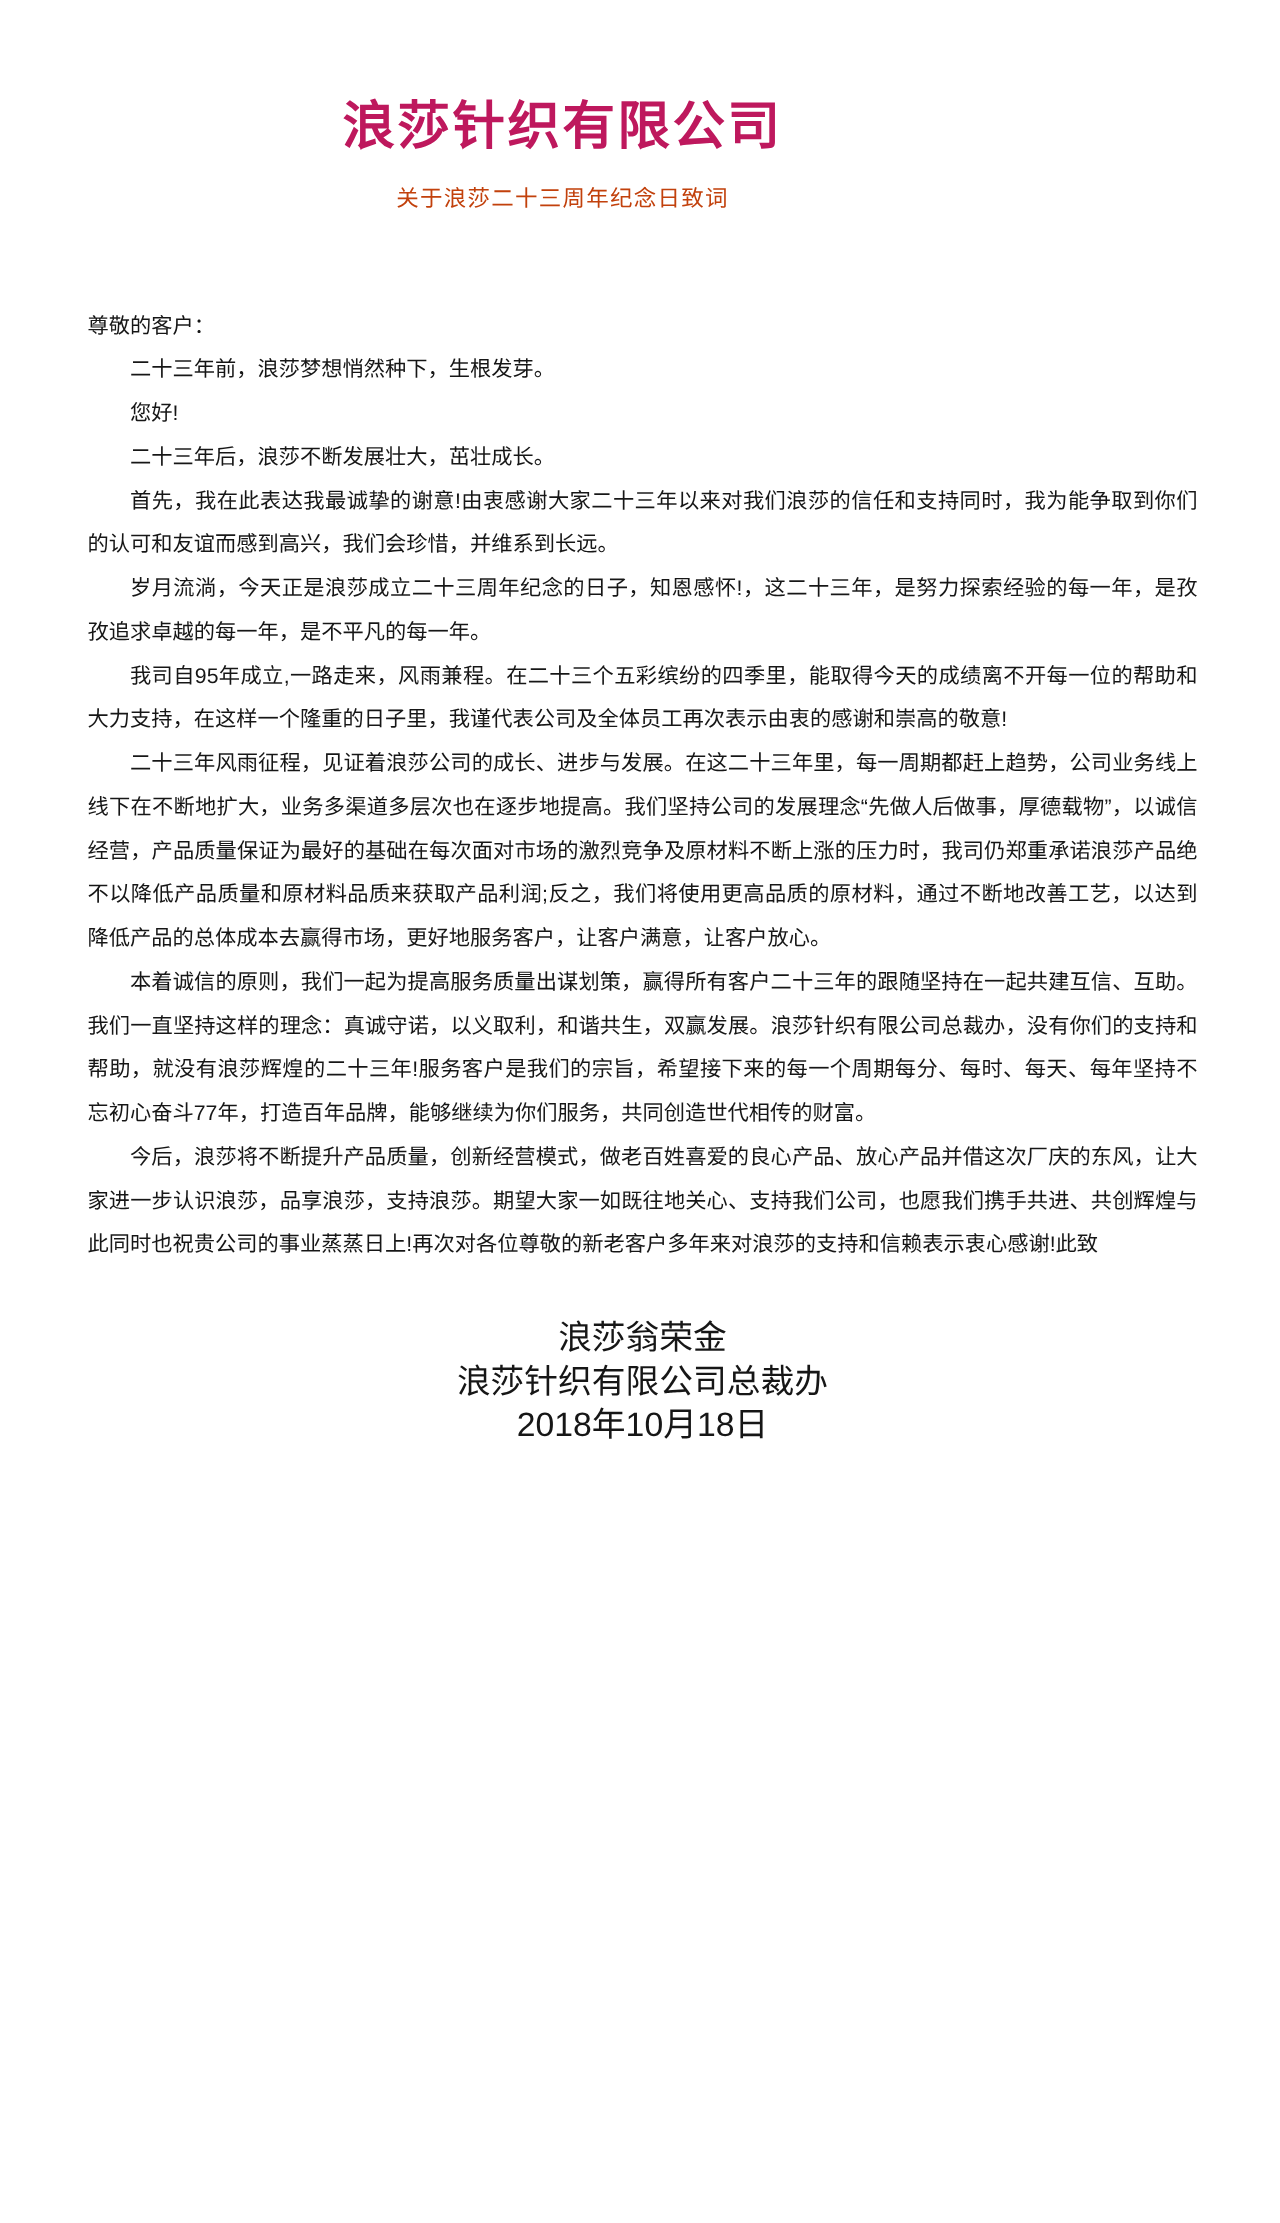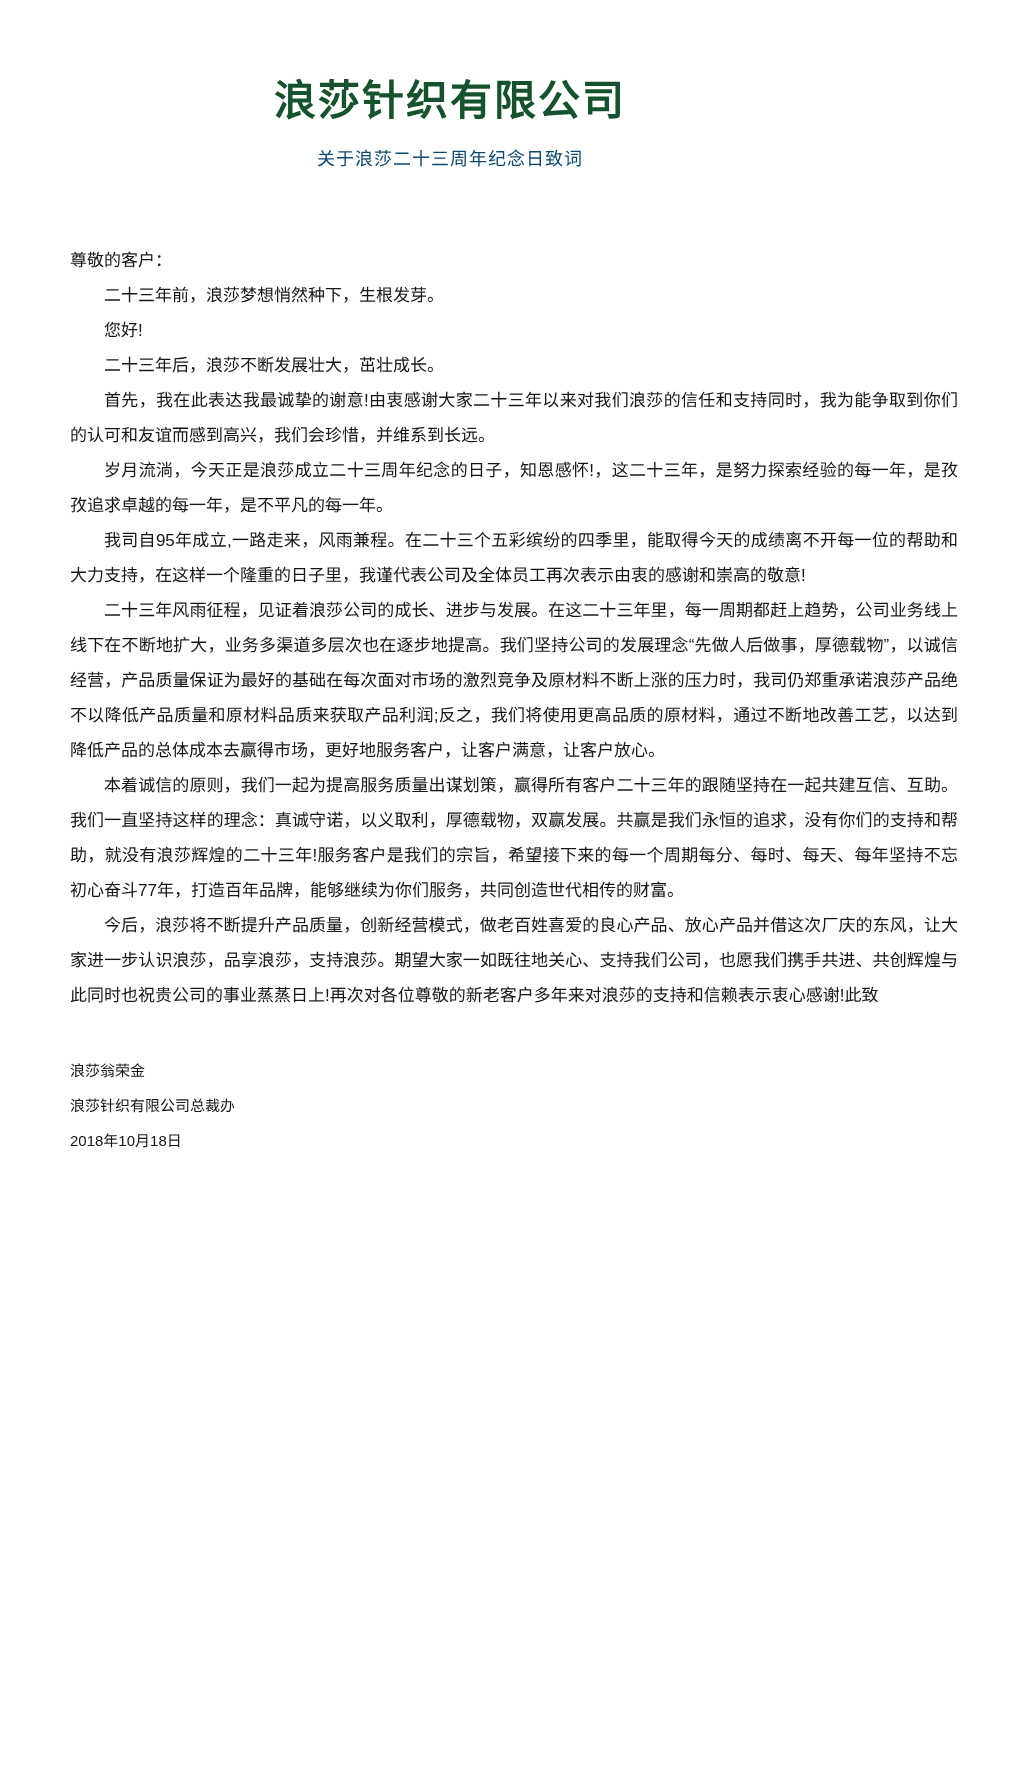--- a/index.html
+++ b/index.html
@@ -23,48 +23,48 @@
   }
   .doc-header {
     text-align: center;
     transform: translateX(-64px);
   }
   .doc-title {
     margin: 0;
     font-size: 42px;
     line-height: 46px;
     font-weight: 700;
-    color: #14532d;
+    color: #be185d;
     letter-spacing: 2px;
   }
   .doc-subtitle {
     margin-top: 25px;
     font-size: 18px;
     line-height: 20px;
-    color: #0c4a6e;
+    color: #c2410c;
     letter-spacing: 1px;
   }
   .doc-body {
     margin-top: 74px;
     font-size: 17px;
     line-height: 35px;
     text-align: justify;
     text-justify: inter-ideograph;
   }
   .doc-body p {
     margin: 0;
   }
   .doc-body p.indent {
     text-indent: 2em;
   }
   .signature {
     margin-top: 40px;
-    font-size: 15px;
+    font-size: 27px;
     line-height: 35px;
-    text-align: left;
+    text-align: center;
   }
   .signature div {
     margin: 0;
   }
 </style>
 </head>
 <body>
 
 <div class="page">
 
@@ -75,21 +75,21 @@
 
   <div class="doc-body">
     <p>尊敬的客户：</p>
     <p class="indent">二十三年前，浪莎梦想悄然种下，生根发芽。</p>
     <p class="indent">您好!</p>
     <p class="indent">二十三年后，浪莎不断发展壮大，茁壮成长。</p>
     <p class="indent">首先，我在此表达我最诚挚的谢意!由衷感谢大家二十三年以来对我们浪莎的信任和支持同时，我为能争取到你们的认可和友谊而感到高兴，我们会珍惜，并维系到长远。</p>
     <p class="indent">岁月流淌，今天正是浪莎成立二十三周年纪念的日子，知恩感怀!，这二十三年，是努力探索经验的每一年，是孜孜追求卓越的每一年，是不平凡的每一年。</p>
     <p class="indent">我司自95年成立,一路走来，风雨兼程。在二十三个五彩缤纷的四季里，能取得今天的成绩离不开每一位的帮助和大力支持，在这样一个隆重的日子里，我谨代表公司及全体员工再次表示由衷的感谢和崇高的敬意!</p>
     <p class="indent">二十三年风雨征程，见证着浪莎公司的成长、进步与发展。在这二十三年里，每一周期都赶上趋势，公司业务线上线下在不断地扩大，业务多渠道多层次也在逐步地提高。我们坚持公司的发展理念“先做人后做事，厚德载物”，以诚信经营，产品质量保证为最好的基础在每次面对市场的激烈竞争及原材料不断上涨的压力时，我司仍郑重承诺浪莎产品绝不以降低产品质量和原材料品质来获取产品利润;反之，我们将使用更高品质的原材料，通过不断地改善工艺，以达到降低产品的总体成本去赢得市场，更好地服务客户，让客户满意，让客户放心。</p>
-    <p class="indent">本着诚信的原则，我们一起为提高服务质量出谋划策，赢得所有客户二十三年的跟随坚持在一起共建互信、互助。我们一直坚持这样的理念：真诚守诺，以义取利，厚德载物，双赢发展。共赢是我们永恒的追求，没有你们的支持和帮助，就没有浪莎辉煌的二十三年!服务客户是我们的宗旨，希望接下来的每一个周期每分、每时、每天、每年坚持不忘初心奋斗77年，打造百年品牌，能够继续为你们服务，共同创造世代相传的财富。</p>
+    <p class="indent">本着诚信的原则，我们一起为提高服务质量出谋划策，赢得所有客户二十三年的跟随坚持在一起共建互信、互助。我们一直坚持这样的理念：真诚守诺，以义取利，和谐共生，双赢发展。浪莎针织有限公司总裁办，没有你们的支持和帮助，就没有浪莎辉煌的二十三年!服务客户是我们的宗旨，希望接下来的每一个周期每分、每时、每天、每年坚持不忘初心奋斗77年，打造百年品牌，能够继续为你们服务，共同创造世代相传的财富。</p>
     <p class="indent">今后，浪莎将不断提升产品质量，创新经营模式，做老百姓喜爱的良心产品、放心产品并借这次厂庆的东风，让大家进一步认识浪莎，品享浪莎，支持浪莎。期望大家一如既往地关心、支持我们公司，也愿我们携手共进、共创辉煌与此同时也祝贵公司的事业蒸蒸日上!再次对各位尊敬的新老客户多年来对浪莎的支持和信赖表示衷心感谢!此致</p>
   </div>
 
   <div class="signature">
     <div>浪莎翁荣金</div>
     <div>浪莎针织有限公司总裁办</div>
     <div>2018年10月18日</div>
   </div>
 
 </div>

